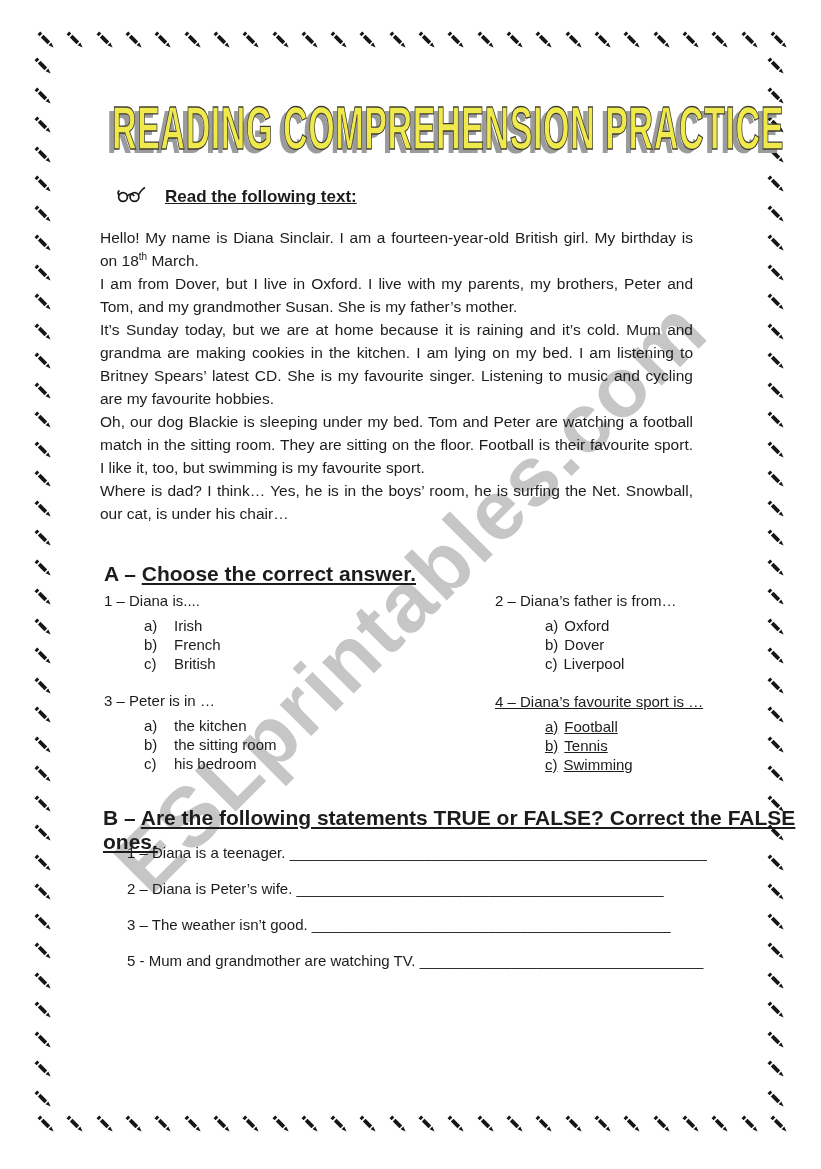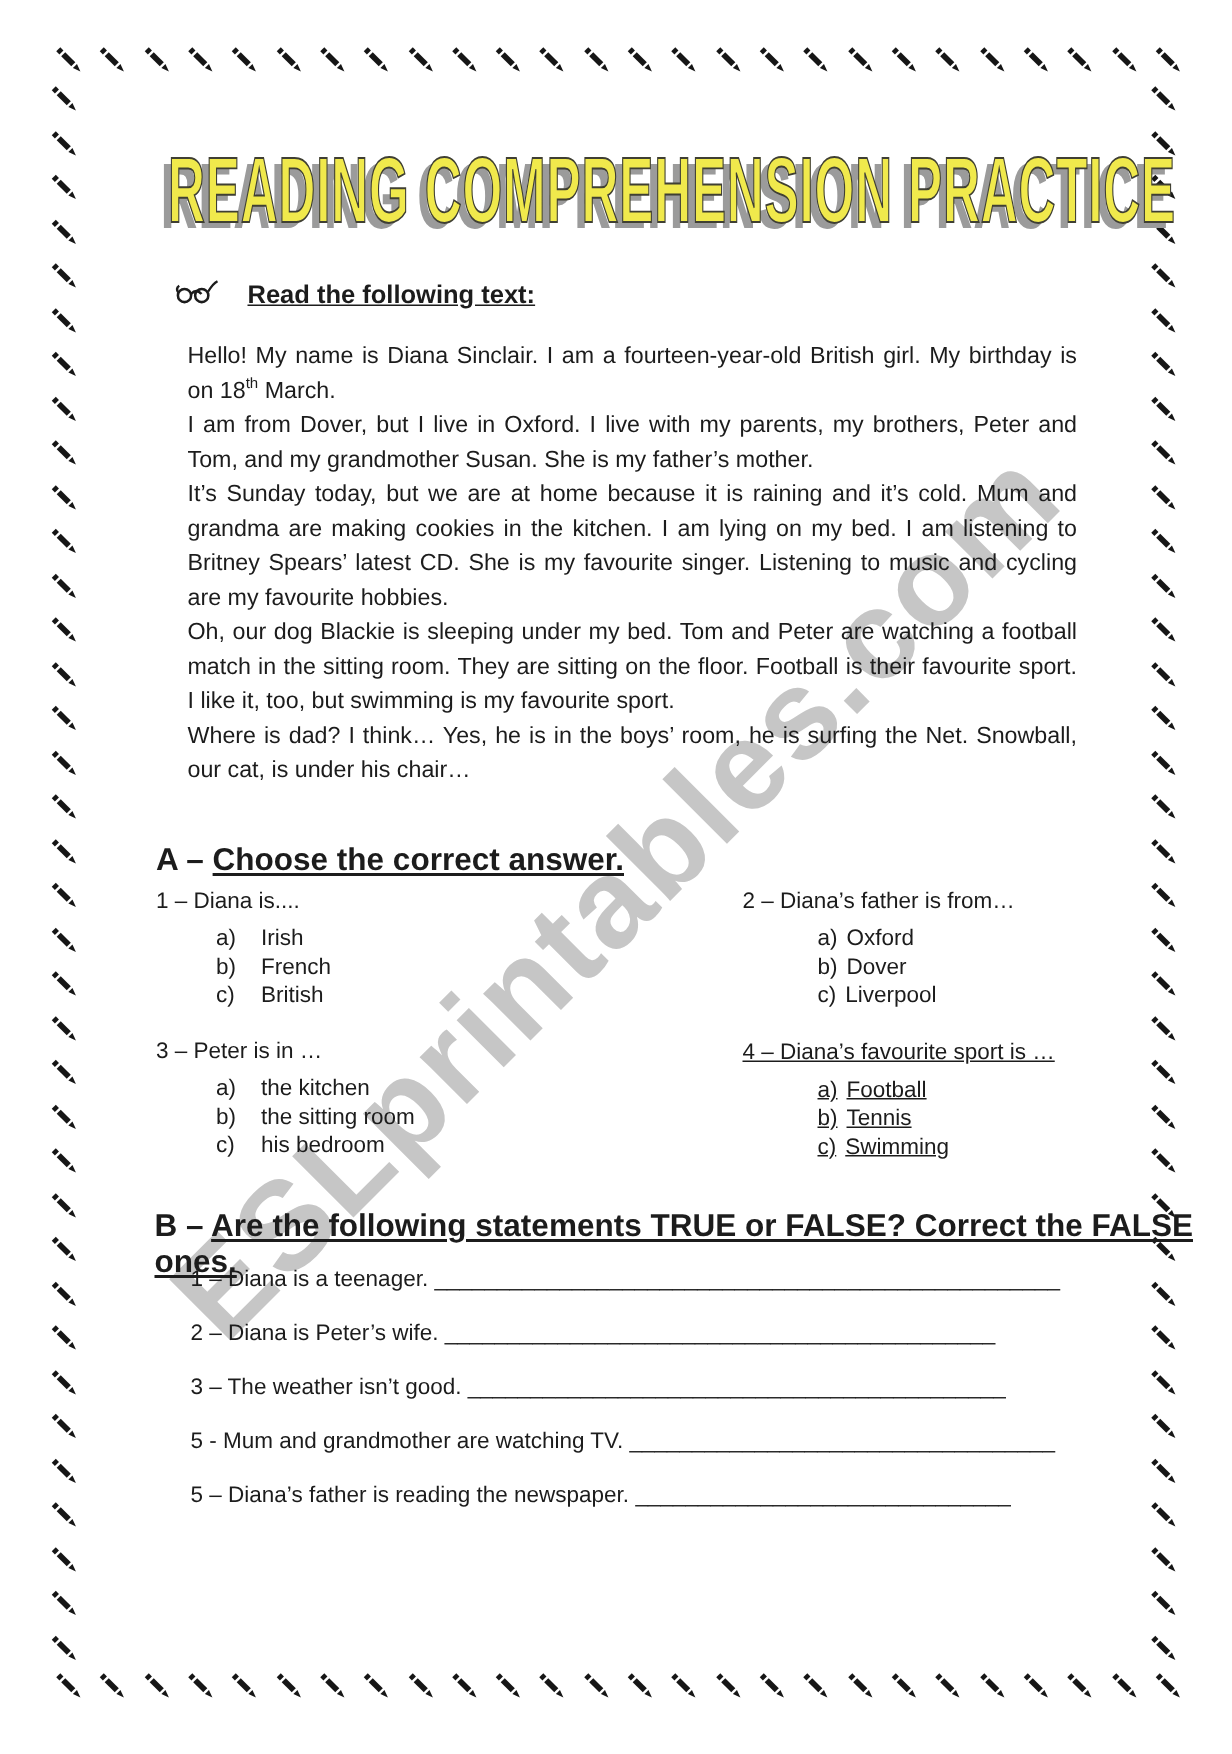--- a/index.html
+++ b/index.html
@@ -49,21 +49,21 @@
   
   .read-heading {
     position:absolute; left:116px; top:186px;
     display:flex; align-items:center; gap:19px;
     font-size:17px; font-weight:bold;
   }
   .read-heading .label { text-decoration:underline; }
 
   
   .reading-text {
-    position:absolute; left:125px; top:226px; width:593px;
+    position:absolute; left:100px; top:226px; width:593px;
     font-size:15.5px; line-height:23px;
     text-align:justify;
   }
   .reading-text p { margin:0; }
   .reading-text sup { font-size:10px; line-height:0; }
 
   
   .section-heading { position:absolute; font-size:21px; font-weight:bold; }
   .section-heading .underlined { text-decoration:underline; }
   .section-a-heading { left:104px; top:562px; }
@@ -807,17 +807,16 @@
 
     <div class="section-heading section-b-heading">
       <span>B – </span><span class="underlined">Are the following statements TRUE or FALSE? Correct the FALSE ones.</span>
     </div>
 
     <div class="statements">
       <div class="statement-row"><span class="stmt">1 – Diana is a teenager.</span> <span class="blank">__________________________________________________</span></div>
       <div class="statement-row"><span class="stmt">2 – Diana is Peter’s wife.</span> <span class="blank">____________________________________________</span></div>
       <div class="statement-row"><span class="stmt">3 – The weather isn’t good.</span> <span class="blank">___________________________________________</span></div>
       <div class="statement-row"><span class="stmt">5 - Mum and grandmother are watching TV.</span> <span class="blank">__________________________________</span></div>
-      <div class="statement-row"><span class="stmt">5 – Diana’s father is reading the newspaper.</span> <span class="blank">______________________________</span></div>
     </div>
 
   </div>
 </div>
 
 </body></html>

